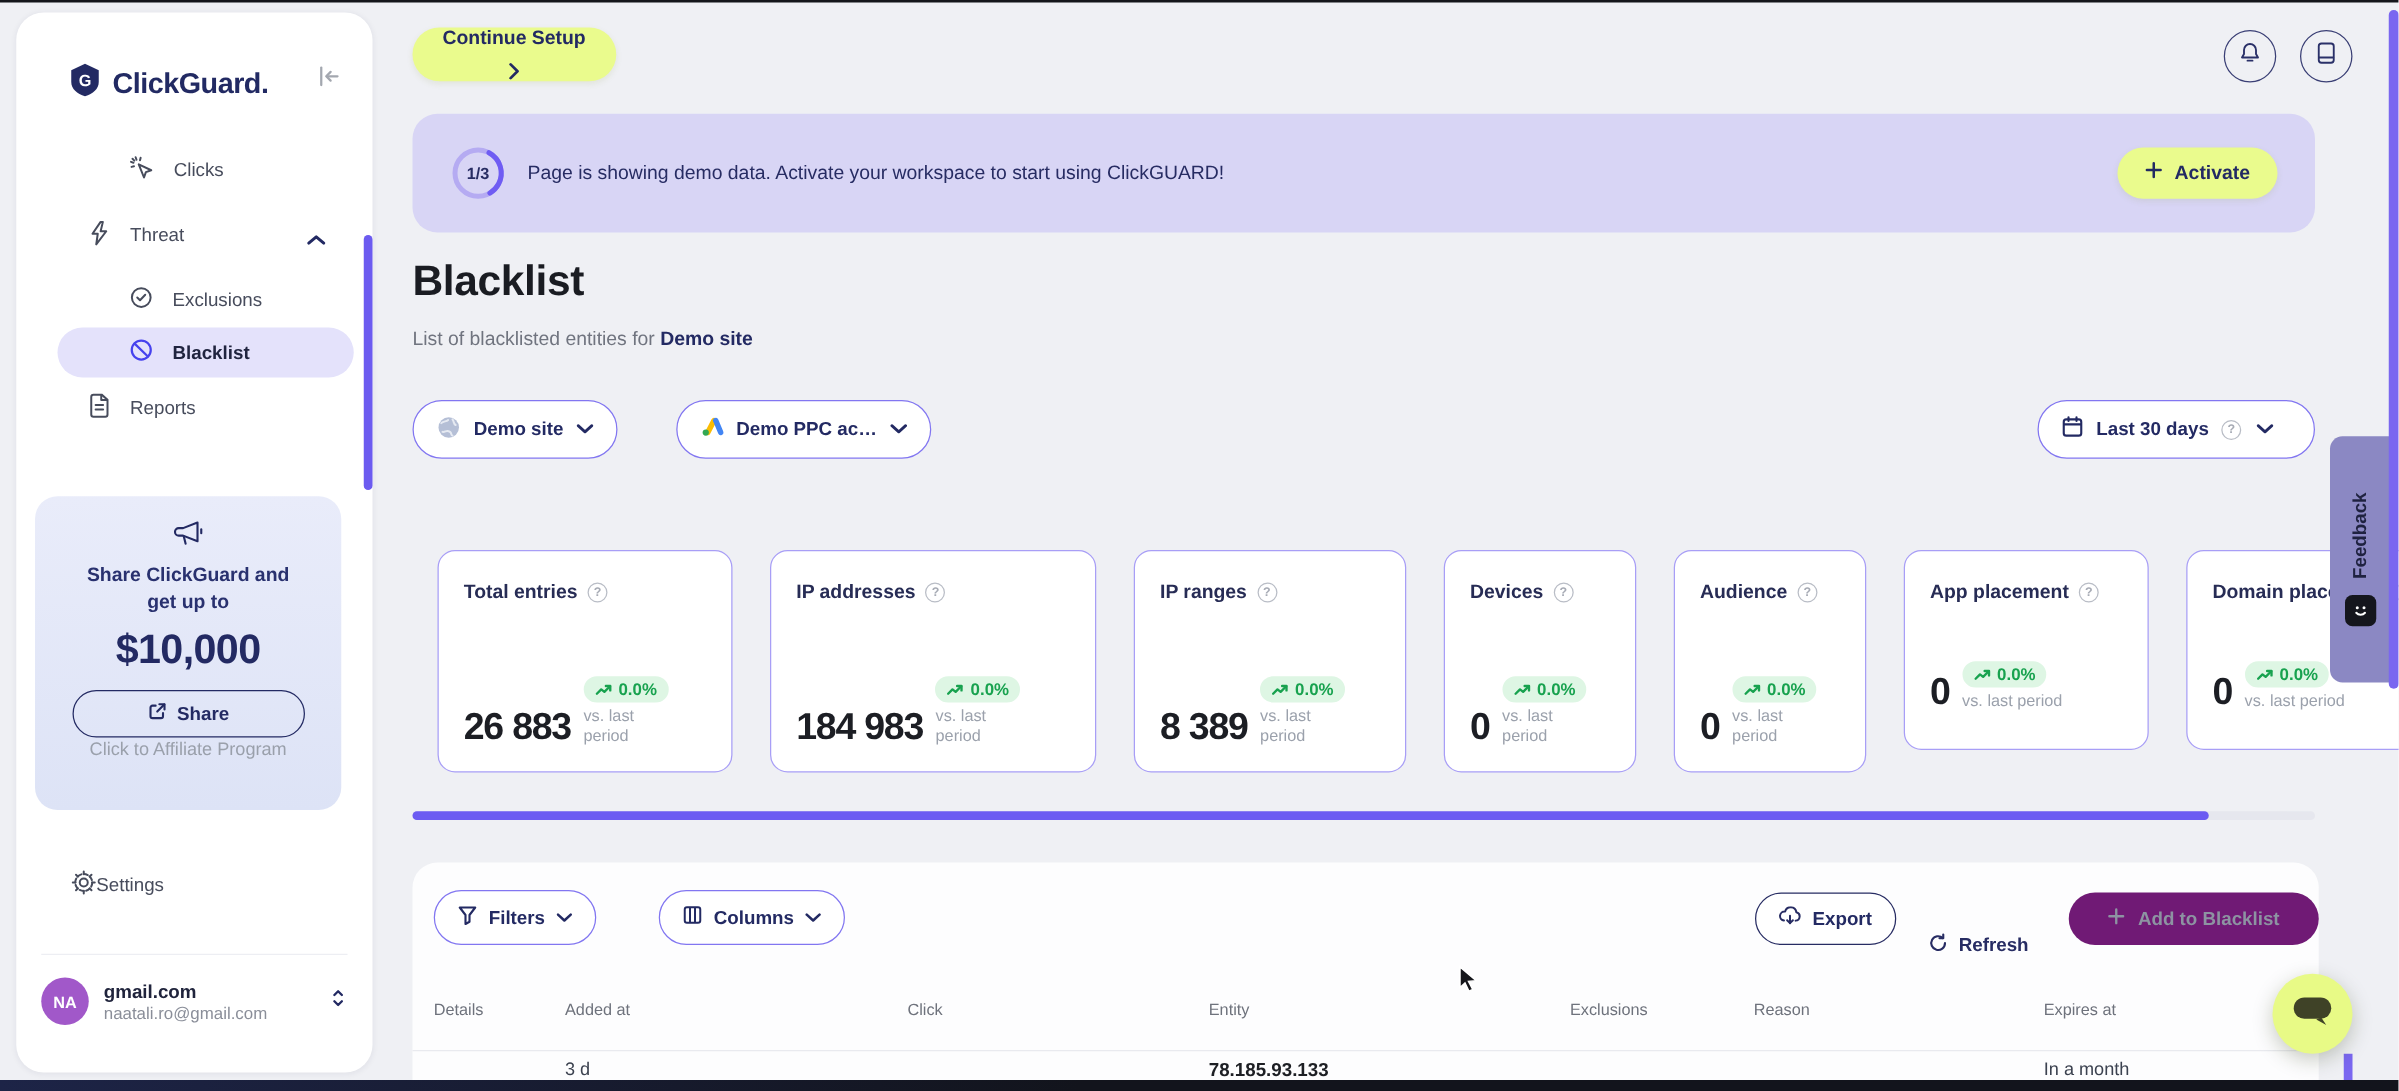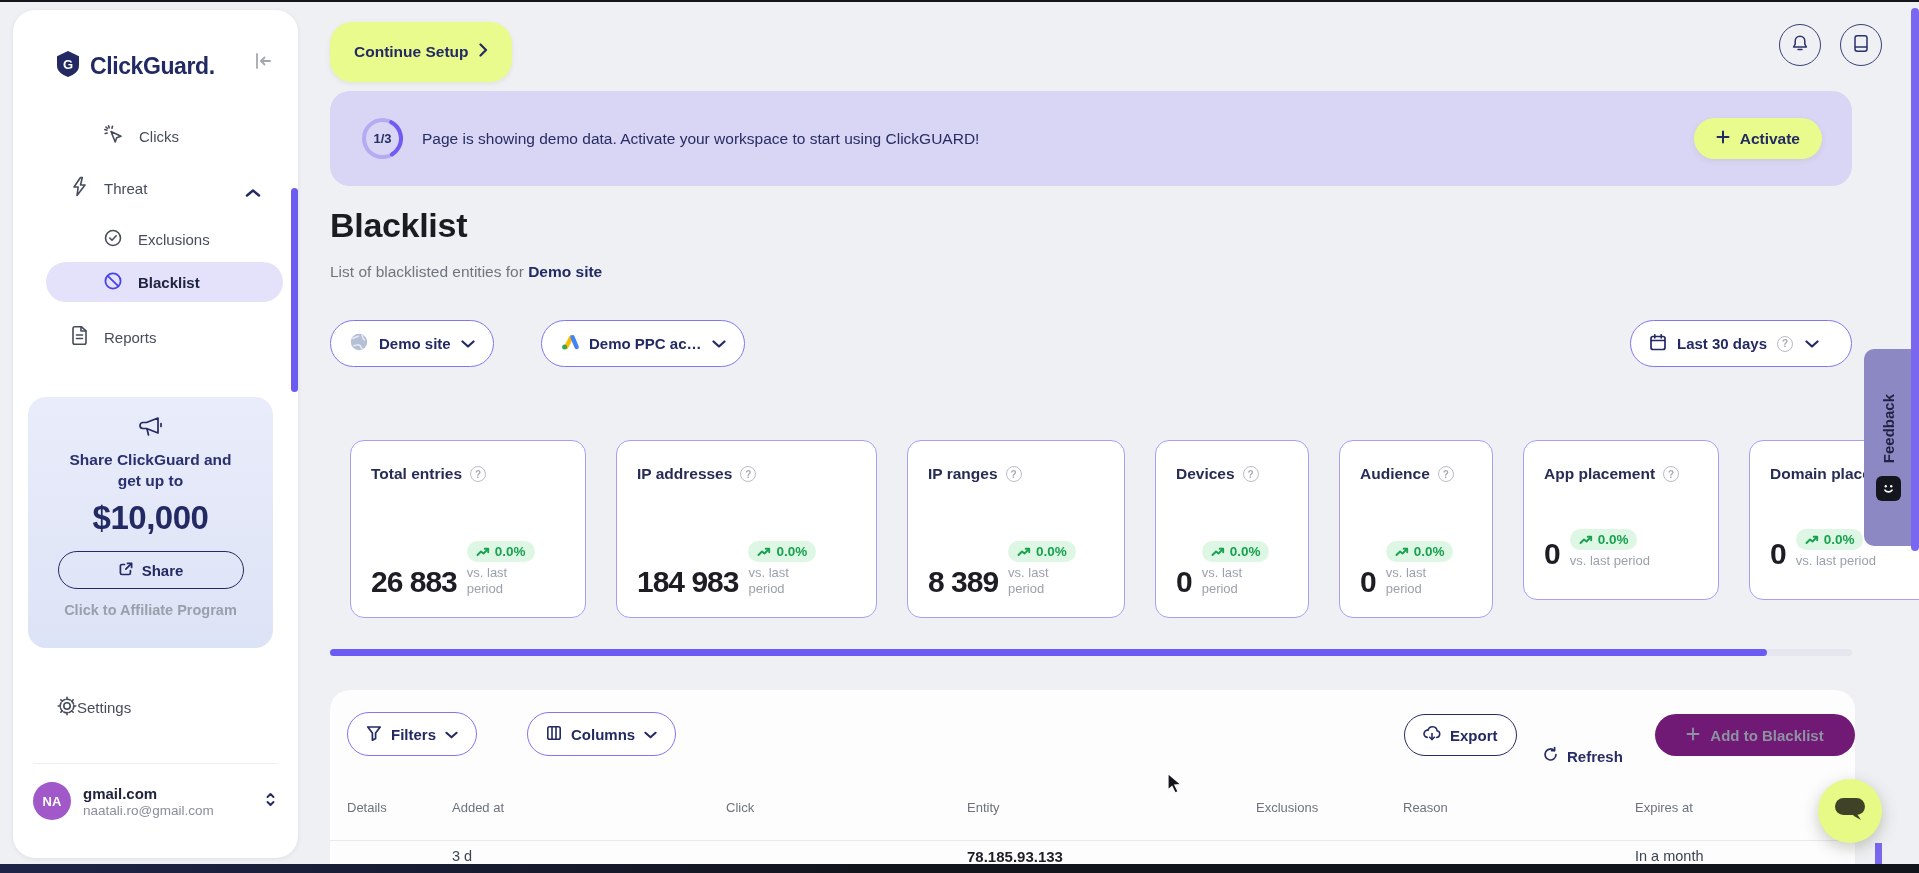--- a/index.html
+++ b/index.html
@@ -22,33 +22,33 @@
   .nav-parent { left:57px; }
   .nav-child { left:90px; }
   .nav-active { left:33px; width:237px; height:40px; background:#e4e2fb; border-radius:20px; padding-left:57px; color:#20243f; font-weight:700; }
   .threat-chevron { position:absolute; left:232px; top:174px; }
   .side-scrollbar { left:291px; top:188px; width:7px; height:204px; background:#6c5bf0; border-radius:4px; z-index:12; }
 
   .promo { position:absolute; left:15px; top:387px; width:245px; height:251px; background:linear-gradient(180deg,#e9ecfa,#dde3f6); border-radius:18px; text-align:center; color:#29316f; }
   .promo-line { font-size:15.5px; font-weight:600; line-height:21px; }
   .promo-amount { font-size:33px; font-weight:800; color:#232a63; margin-top:8px; letter-spacing:-.5px; }
   .share-btn { margin:14px auto 0; width:186px; height:38px; border:1.5px solid #232a63; border-radius:20px; display:flex; align-items:center; justify-content:center; gap:8px; font-size:15px; font-weight:700; color:#232a63; cursor:pointer; }
-  .promo-foot { margin-top:13px; font-size:14.5px; color:#9aa0ab;font-weight:bold; }
+  .promo-foot { margin-top:2px; font-size:14.5px; color:#9aa0ab; }
 
   .settings-row { position:absolute; left:44px; top:686px; display:flex; align-items:center; gap:0; font-size:15px; color:#474c5c; cursor:pointer; }
   .side-divider { position:absolute; left:20px; top:753px; width:245px; height:1px; background:#edeef3; }
   .account { position:absolute; left:20px; top:772px; width:245px; display:flex; align-items:center; gap:12px; cursor:pointer; }
   .avatar { width:38px; height:38px; border-radius:50%; background:#a158c9; color:#fff; font-size:13px; font-weight:600; display:flex; align-items:center; justify-content:center; }
   .acct-name { font-size:15px; font-weight:700; color:#20243c; }
   .acct-email { font-size:13.5px; color:#8a8e99; margin-top:1px; }
   .acct-chevrons { margin-left:auto; }
 
   
   .lime-btn { background:#eafb8d; border:1px solid #dcefa0; border-radius:22px; display:inline-flex; align-items:center; gap:10px; font-size:15.5px; font-weight:700; color:#232a63; cursor:pointer; box-shadow:0 2px 5px rgba(120,140,40,.12); }
-  .continue-setup { left:330px; top:22px; height:60px; padding:0 24px; }
+  .continue-setup { left:330px; top:22px; height:43px; padding:0 24px;flex-direction:column; }
   .icon-circle { width:42px; height:42px; border:1.3px solid #3a3f75; border-radius:50%; display:flex; align-items:center; justify-content:center; cursor:pointer; }
   .bell-circle { left:1779px; top:24px; }
   .book-circle { left:1840px; top:24px; }
 
   .banner { left:330px; top:91px; width:1522px; height:95px; background:#d8d5f5; border-radius:20px; }
   .banner-ring { position:absolute; left:30px; top:25px; width:45px; height:45px; }
   .banner-ring .frac { position:absolute; left:0; top:0; width:45px; height:45px; display:flex; align-items:center; justify-content:center; font-size:13px; font-weight:700; color:#272c63; }
   .banner-msg { position:absolute; left:92px; top:0; height:95px; display:flex; align-items:center; font-size:15.5px; color:#272c63; }
   .activate-btn { position:absolute; right:30px; top:27px; height:41px; padding:0 22px; border-radius:21px; }
 
@@ -171,21 +171,21 @@
     <div class="nav-item nav-active" style="top:252px;">
       <span>
         <svg width="20" height="20" viewBox="0 0 20 20" fill="none" stroke="#4742ee" stroke-width="1.8" stroke-linecap="round">
             <circle cx="10" cy="10" r="7.6"></circle>
             <path d="M4.7 4.9l10.6 10.3"></path>
           </svg>
       </span>
       <span class="lbl">Blacklist</span>
     </div>
 
-    <div class="nav-item nav-parent" style="top:315px;">
+    <div class="nav-item nav-parent" style="top:304px;">
       <span>
         <svg width="19" height="21" viewBox="0 0 19 21" fill="none" stroke="#474c5c" stroke-width="1.6" stroke-linecap="round" stroke-linejoin="round">
             <path d="M3 3.5A1.8 1.8 0 0 1 4.8 1.7h6.5L16 5.8v11.7a1.8 1.8 0 0 1-1.8 1.8H4.8A1.8 1.8 0 0 1 3 17.5Z"></path>
             <path d="M11 2v4h4.6"></path>
             <path d="M6.5 10h6"></path>
             <path d="M6.5 13.5h6"></path>
           </svg>
       </span>
       <span class="lbl">Reports</span>
     </div>

